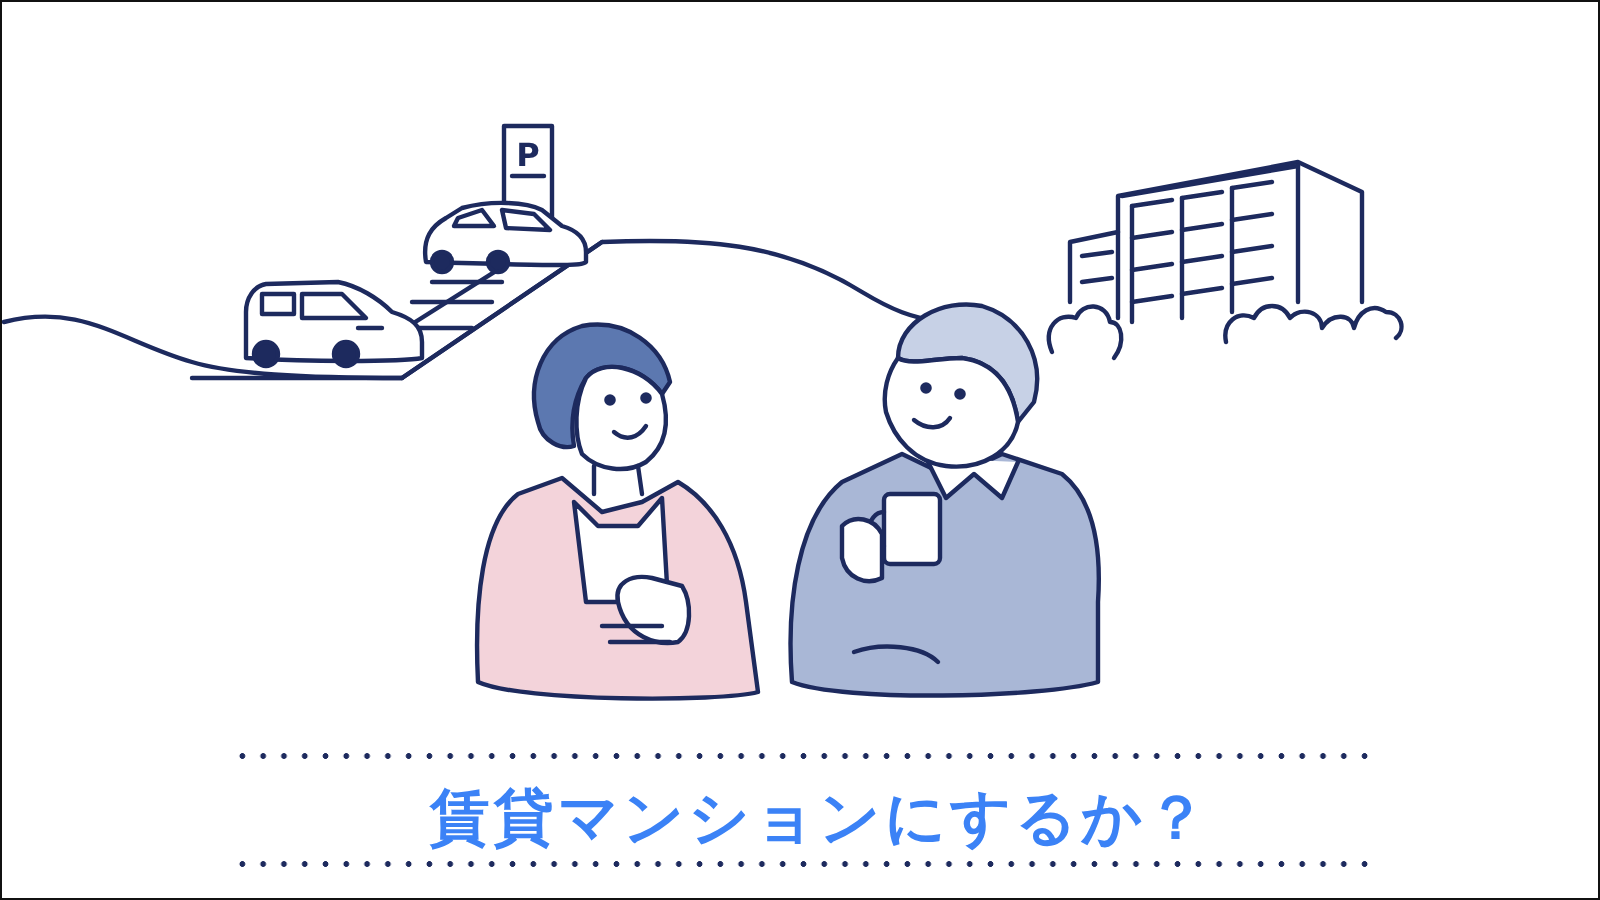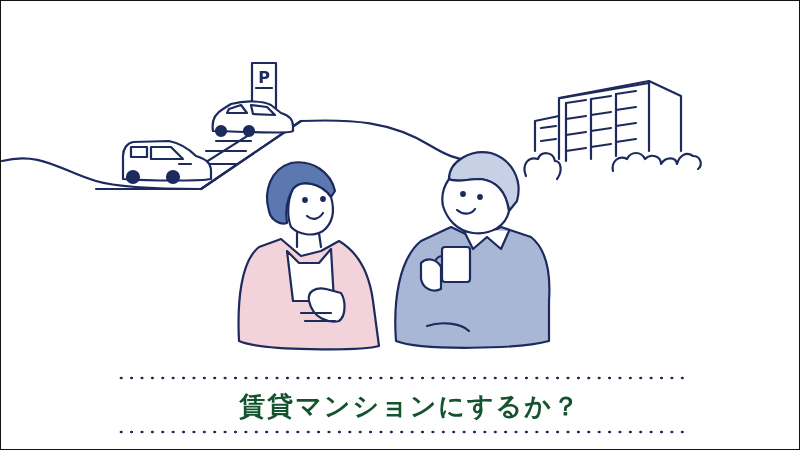--- a/index.html
+++ b/index.html
@@ -6,21 +6,21 @@
     body { width:800px; height:450px; overflow:hidden; position:relative; font-family:"DejaVu Sans", sans-serif; }
     .frame { position:absolute; left:0; top:0; width:800px; height:450px; box-sizing:border-box; border:1px solid #111; background:#fff; }
     svg.scene { position:absolute; left:0; top:0; }
     .caption-wrap { position:absolute; left:115px; top:372px; width:572px; height:64px; }
     .dots { position:absolute; left:0; width:572px; height:4px;
       background-image: radial-gradient(circle, #1d2a5e 1.3px, transparent 1.6px);
       background-size: 10.4px 4px; background-repeat: repeat-x; }
     .dots.top { top:3px; }
     .dots.bottom { top:57px; }
     .caption { position:absolute; left:16px; right:0; top:16px; text-align:center;
-      font-size:26px; font-weight:bold; color:#14532d; letter-spacing:2px; }
+      font-size:30px; font-weight:bold; color:#3b82f6; letter-spacing:2px; }
   </style>
 </head>
 <body>
 
 <div class="frame">
 
   <svg class="scene" width="800" height="450" viewBox="0 0 800 450" fill="none" stroke="#1d2a5e" stroke-width="2.2" stroke-linecap="round" stroke-linejoin="round">
 
     <path d="M1 160 C40 150, 60 170, 95 180 C115 186, 150 188, 200 188 L300 120 C350 118, 390 120, 430 145 C445 154, 455 158, 470 160"></path>
     <path d="M95 188 L200 188"></path>

